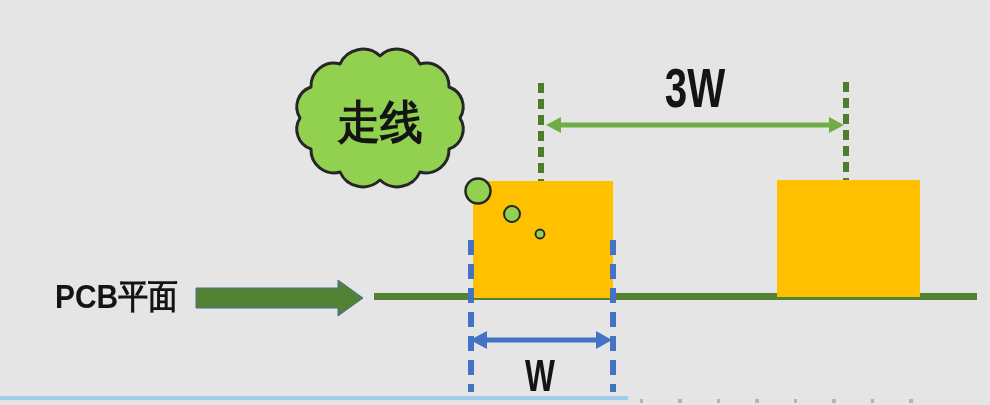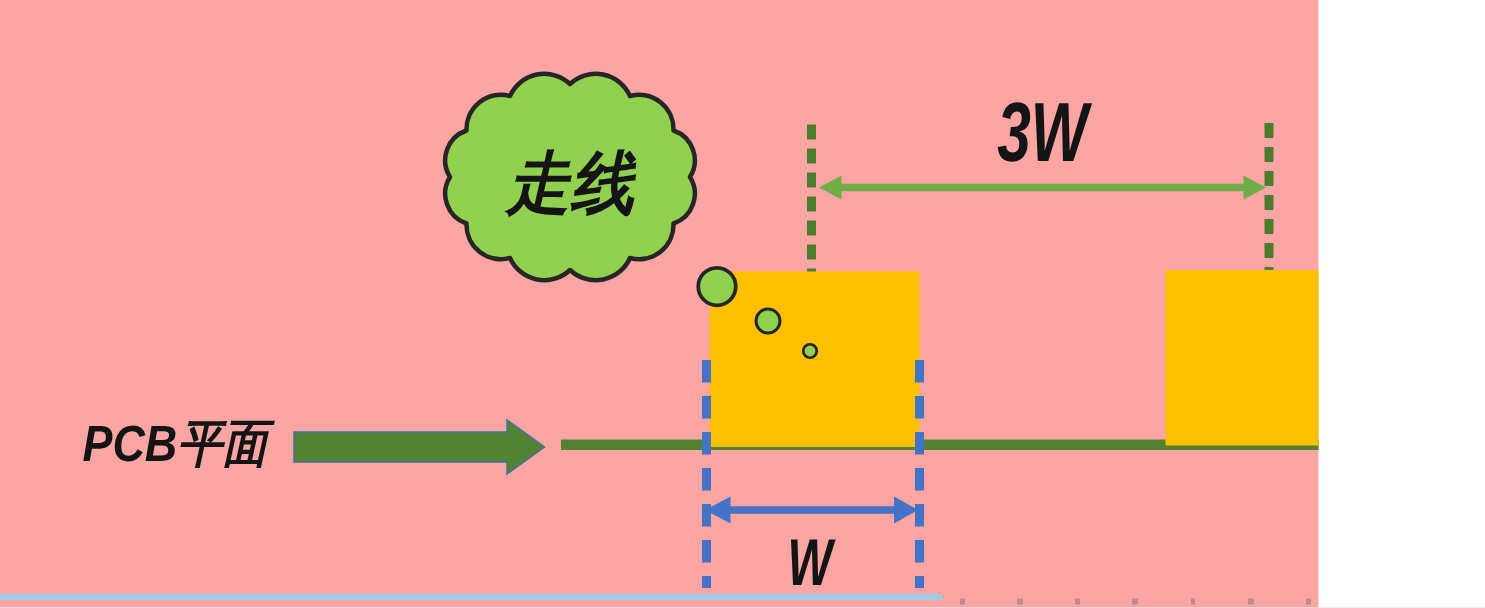--- a/index.html
+++ b/index.html
@@ -1,18 +1,18 @@
 <!DOCTYPE html>
 <html style="--c-trace: #FFC000; --c-cloud-fill: #92D050; --c-outline: #262626; --c-plane-green: #548235; --c-block-arrow-edge: #41719C; --c-dash-green: #4E7C2F; --c-arrow-green: #70AD47; --c-blue: #4472C4; --c-bottom-line: #A0CCEB;"><head>
 <meta charset="utf-8">
 <style>
   html,body { margin:0; padding:0; background:#ffffff; }
   .canvas {
-    position:relative; width:879px; height:405px; background:#fca5a5;
-    overflow:hidden; font-family:"Liberation Sans", sans-serif;font-style:italic;
+    position:relative; width:990px; height:405px; background:#e5e5e5;
+    overflow:hidden; font-family:"Liberation Sans", sans-serif;
   }
   .canvas svg { position:absolute; left:0; top:0; }
 
   
   .fl-trace   { fill:var(--c-trace); }
   .fl-cloud   { fill:var(--c-cloud-fill); stroke:var(--c-outline); }
   .st-plane   { stroke:var(--c-plane-green); }
   .fl-plane   { fill:var(--c-plane-green); stroke:var(--c-block-arrow-edge); stroke-width:1; }
   .st-dashgreen { stroke:var(--c-dash-green); }
   .st-arrowgreen{ stroke:var(--c-arrow-green); }

